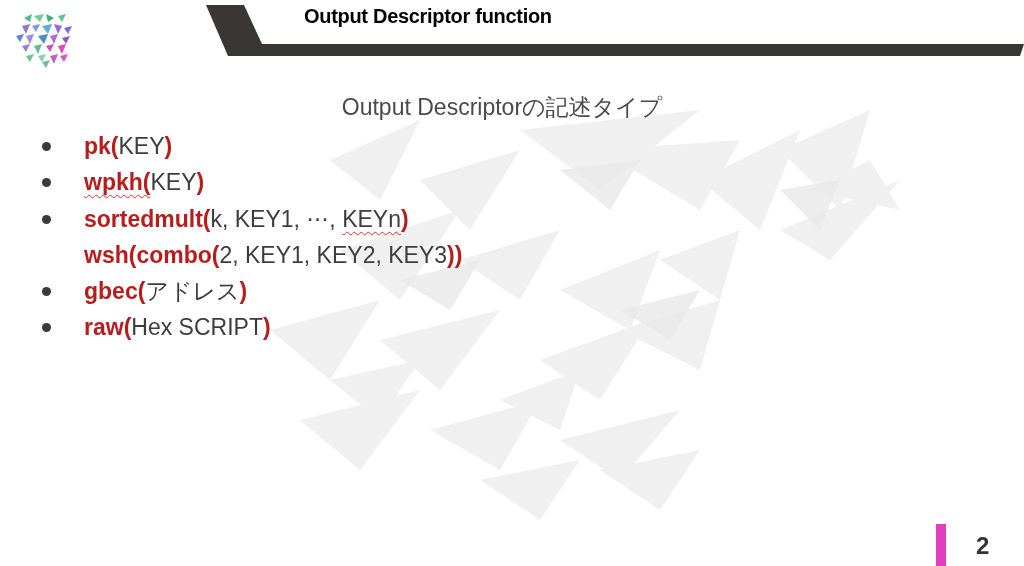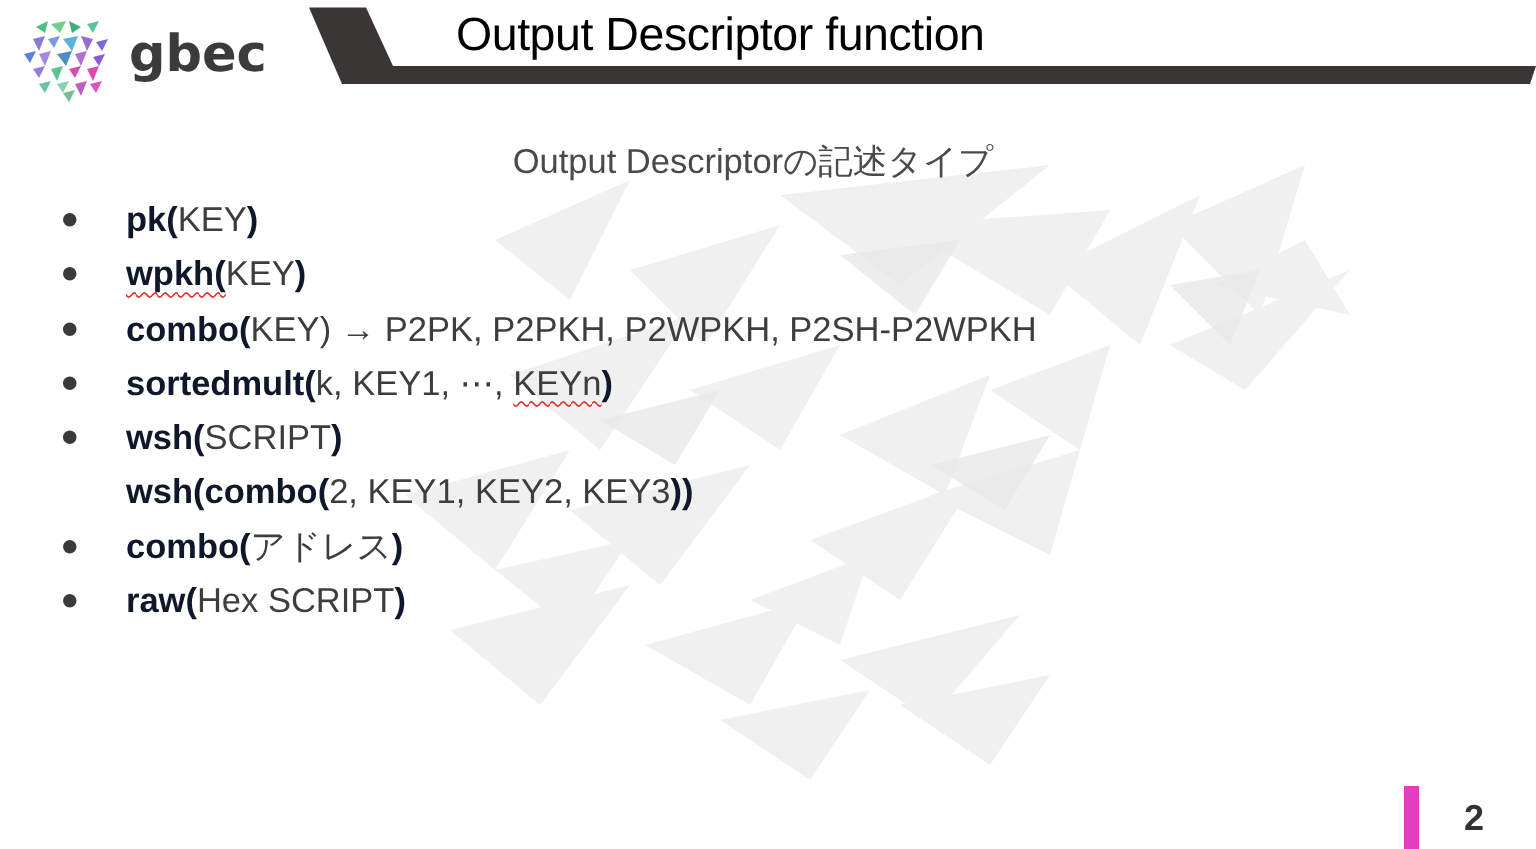--- a/index.html
+++ b/index.html
@@ -14,39 +14,39 @@
   .logo { position:absolute; left:14px; top:12px; width:176px; height:52px; }
   .logo-mark { position:absolute; left:0; top:0; width:64px; height:56px; }
   .logo-text {
     position:absolute; left:72px; top:4px;
     font-family:"DejaVu Sans", sans-serif; font-weight:bold;
     font-size:34px; color:#3b3b3b; letter-spacing:0px;
   }
   .title-band { position:absolute; left:200px; top:0; width:824px; height:58px; }
   .page-title {
     position:absolute; left:304px; top:5px;
-    font-family:"Liberation Sans", sans-serif; font-weight:normal;
-    font-size:31px; color:#000; letter-spacing:-0.3px;
+    font-family:"Liberation Sans", sans-serif; font-weight:bold;
+    font-size:20px; color:#000; letter-spacing:-0.3px;
   }
   .subtitle {
     position:absolute; left:0; top:92px; width:1004px; text-align:center;
     font-size:23px; color:#4a4a4a; z-index:2; padding-left:0;
   }
   .subtitle span { position:relative; left:0px; }
   .content { position:absolute; left:38px; top:128px; z-index:2; }
   ul.items { list-style:none; margin:0; padding:0; }
   ul.items li {
     position:relative; height:36.3px; line-height:36px;
     font-size:23px; color:#3d3d3d; padding-left:46px; white-space:nowrap;
   }
   ul.items li .bullet {
     position:absolute; left:4px; top:14px; width:9px; height:9px;
     border-radius:50%; background:#3a3a3a;
   }
-  .b { font-weight:bold; color:#0f172a; }
+  .b { font-weight:bold; color:#b91c1c; }
   .squiggle { text-decoration: underline wavy #e03030; text-decoration-thickness:1px; text-underline-offset:4px;text-align:right; }
   .page-num-bar { position:absolute; left:936px; top:524px; width:10px; height:42px; background:#e040c0; z-index:2; }
   .page-num {
     position:absolute; left:976px; top:532px; font-size:24px; font-weight:bold; color:#333; z-index:2;
     font-family:"Liberation Sans", sans-serif;
   }
 </style>
 </head>
 <body>
 
@@ -104,21 +104,20 @@
       <polygon points="8,34 16,32 12,40" fill="#9a7ae0"></polygon>
       <polygon points="20,34 28,32 24,42" fill="#60c090"></polygon>
       <polygon points="32,34 40,32 36,40" fill="#d050b0"></polygon>
       <polygon points="44,34 52,32 48,42" fill="#e04ab0"></polygon>
       <polygon points="12,44 20,42 16,50" fill="#6ac4a0"></polygon>
       <polygon points="24,44 32,42 28,50" fill="#8ad0b0"></polygon>
       <polygon points="36,44 44,42 40,52" fill="#c060c0"></polygon>
       <polygon points="46,44 54,42 50,50" fill="#e050c0"></polygon>
       <polygon points="28,50 36,48 32,56" fill="#70c090"></polygon>
     </svg>
-    <div class="logo-text">gbec</div>
   </div>
   <svg class="title-band" viewBox="0 0 824 58">
     <polygon points="6,5 44,5 62,44 824,44 820,56 28,56" fill="#3a3636"></polygon>
   </svg>
   <div class="page-title">Output Descriptor function</div>
 </div>
 
 <div class="subtitle">
   <span>Output Descriptorの記述タイプ</span>
 </div>
@@ -128,37 +127,29 @@
     <li>
       <span class="bullet"></span>
       <span class="b">pk(</span><span>KEY</span><span class="b">)</span>
     </li>
     <li>
       <span class="bullet"></span>
       <span class="b squiggle">wpkh(</span><span>KEY</span><span class="b">)</span>
     </li>
     <li>
       <span class="bullet"></span>
-      <span class="b">combo(</span><span>KEY) → P2PK, P2PKH, P2WPKH, P2SH-P2WPKH</span>
-    </li>
-    <li>
-      <span class="bullet"></span>
       <span class="b">sortedmult(</span><span>k, KEY1, ⋯, </span><span class="squiggle">KEYn</span><span class="b">)</span>
-    </li>
-    <li>
-      <span class="bullet"></span>
-      <span class="b">wsh(</span><span>SCRIPT</span><span class="b">)</span>
     </li>
     <li class="nobullet">
       
       <span class="b">wsh(combo(</span><span>2, KEY1, KEY2, KEY3</span><span class="b">))</span>
     </li>
     <li>
       <span class="bullet"></span>
-      <span class="b">combo(</span><span>アドレス</span><span class="b">)</span>
+      <span class="b">gbec(</span><span>アドレス</span><span class="b">)</span>
     </li>
     <li>
       <span class="bullet"></span>
       <span class="b">raw(</span><span>Hex SCRIPT</span><span class="b">)</span>
     </li>
   </ul>
 </div>
 
 <div class="page-num-bar"></div>
 <div class="page-num">2</div>

